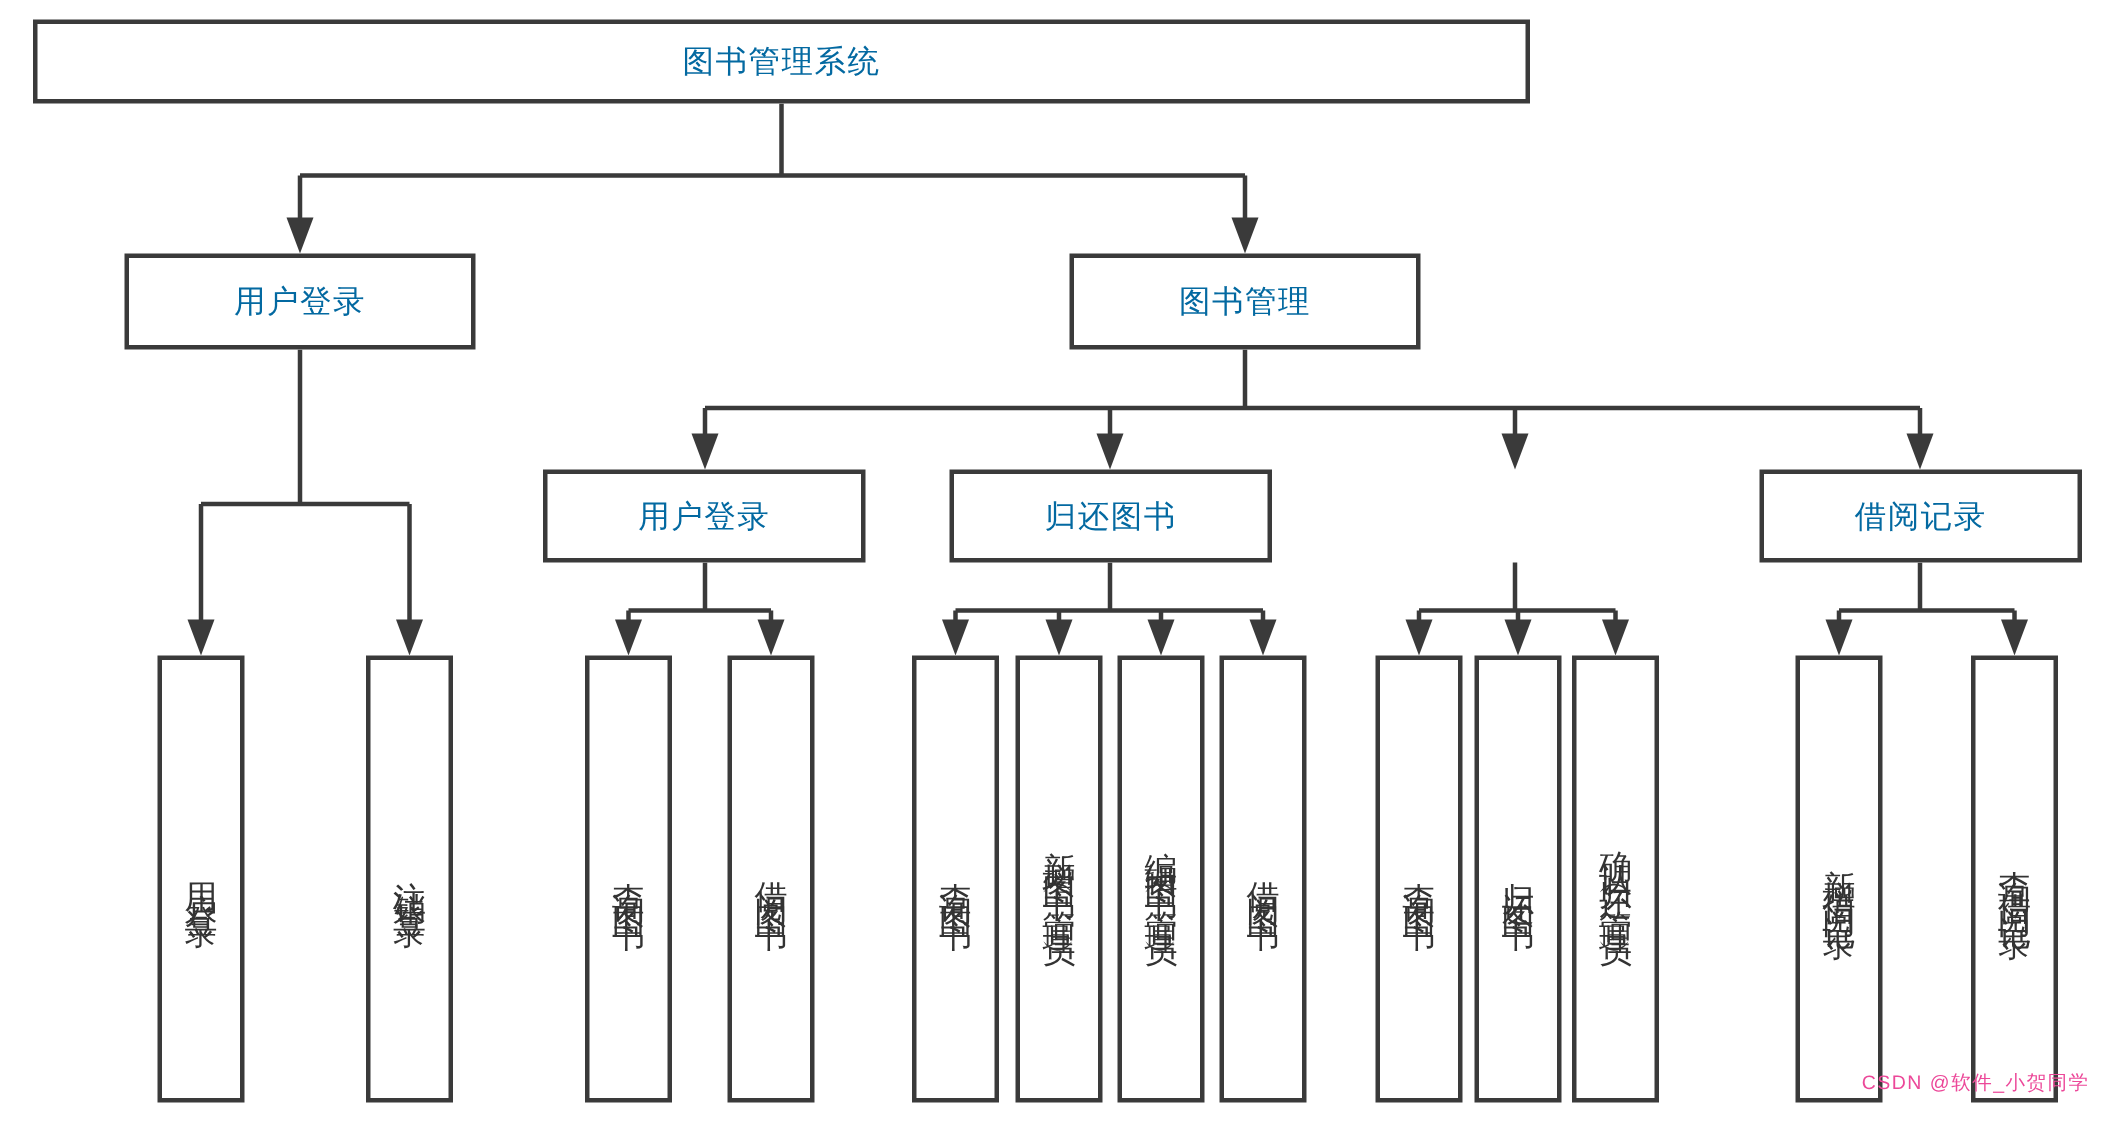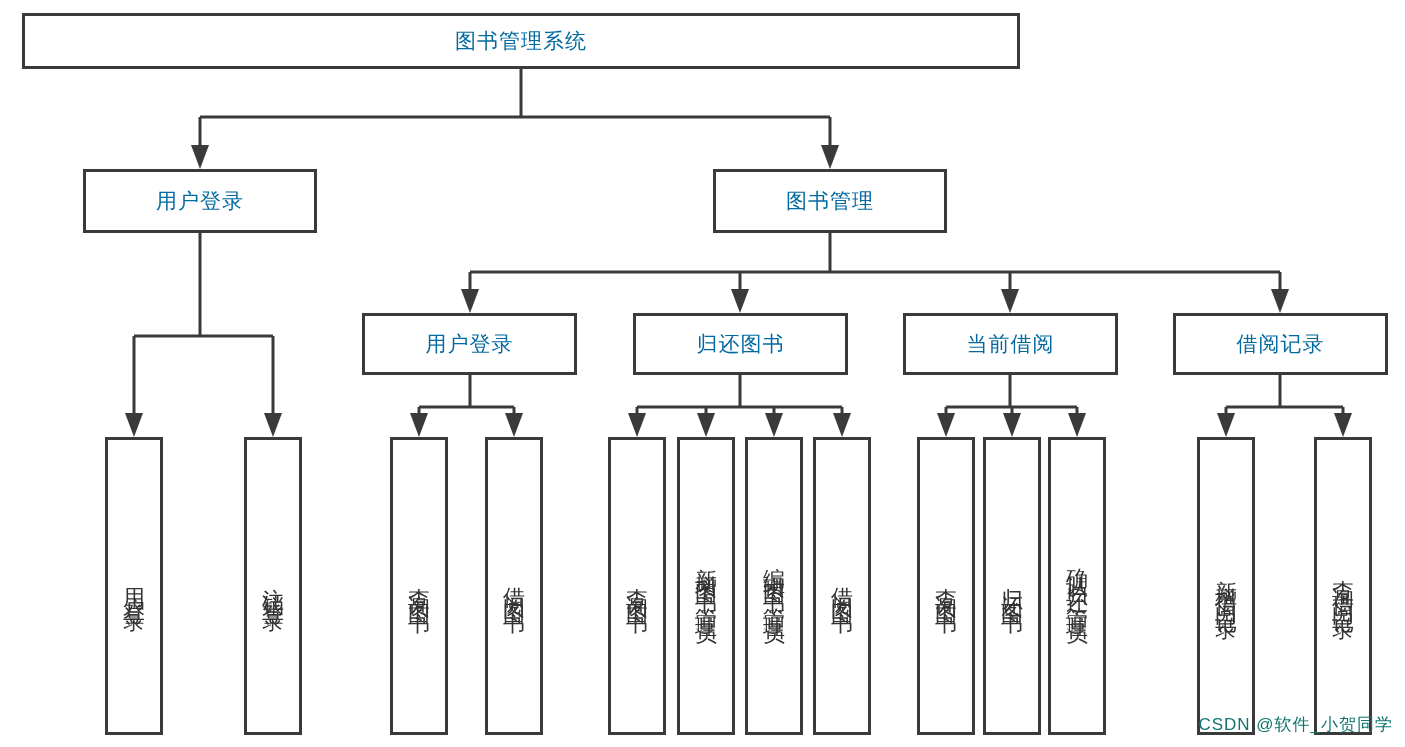--- a/index.html
+++ b/index.html
@@ -63,23 +63,23 @@
   .leaf.p8  { left: 813px; }
   .leaf.p9  { left: 917px; }
   .leaf.p10 { left: 983px; }
   .leaf.p11 { left: 1048px; }
   .leaf.p12 { left: 1197px; }
   .leaf.p13 { left: 1314px; }
   .watermark {
     position: absolute;
     top: 713px;
     right: 12px;
-    font-size: 17px;
+    font-size: 13px;
     letter-spacing: 1px;
-    color: #0f766e;
+    color: #ec4899;
     z-index: 5;
     white-space: nowrap;
   }
 </style>
 </head>
 <body>
 
 <div class="canvas">
 
   <svg class="connectors" viewBox="0 0 1405 747" xmlns="http://www.w3.org/2000/svg">
@@ -132,23 +132,20 @@
   <div class="node l2 pos-mgmt">
     <span class="hlabel">图书管理</span>
   </div>
 
   <div class="node l3 pos-a">
     <span class="hlabel">用户登录</span>
   </div>
   <div class="node l3 pos-b">
     <span class="hlabel">归还图书</span>
   </div>
-  <div class="node l3 pos-c">
-    <span class="hlabel">当前借阅</span>
-  </div>
   <div class="node l3 pos-d">
     <span class="hlabel">借阅记录</span>
   </div>
 
   <div class="node leaf p1">
     <span class="vtext">用户登录</span>
   </div>
   <div class="node leaf p2">
     <span class="vtext">注销登录</span>
   </div>

